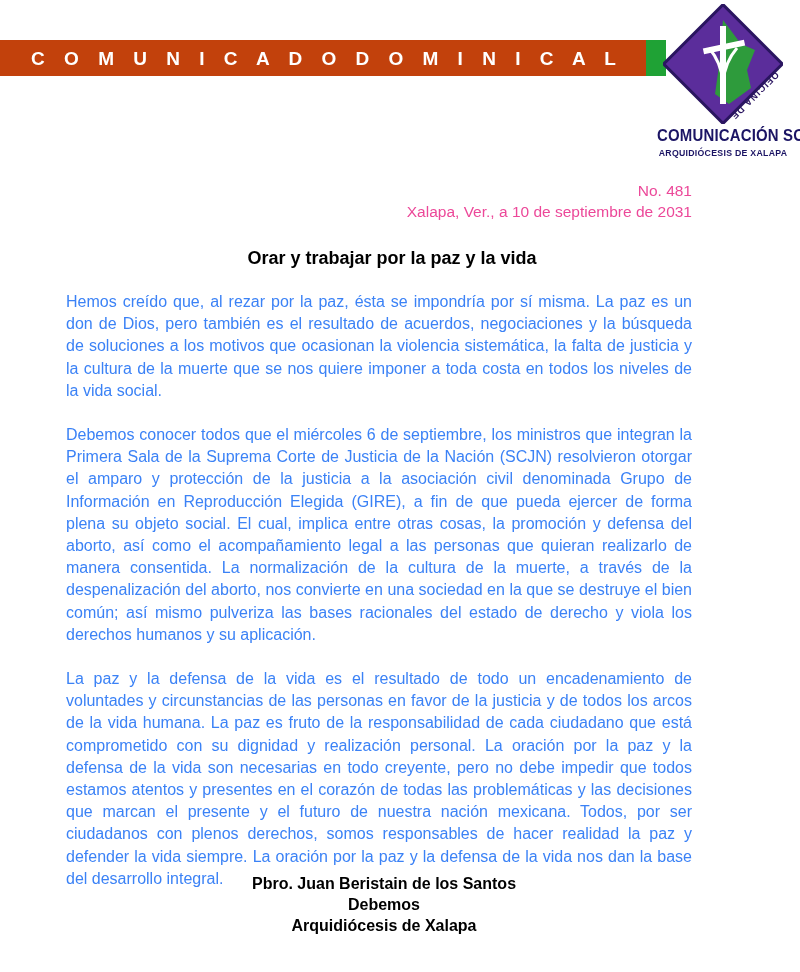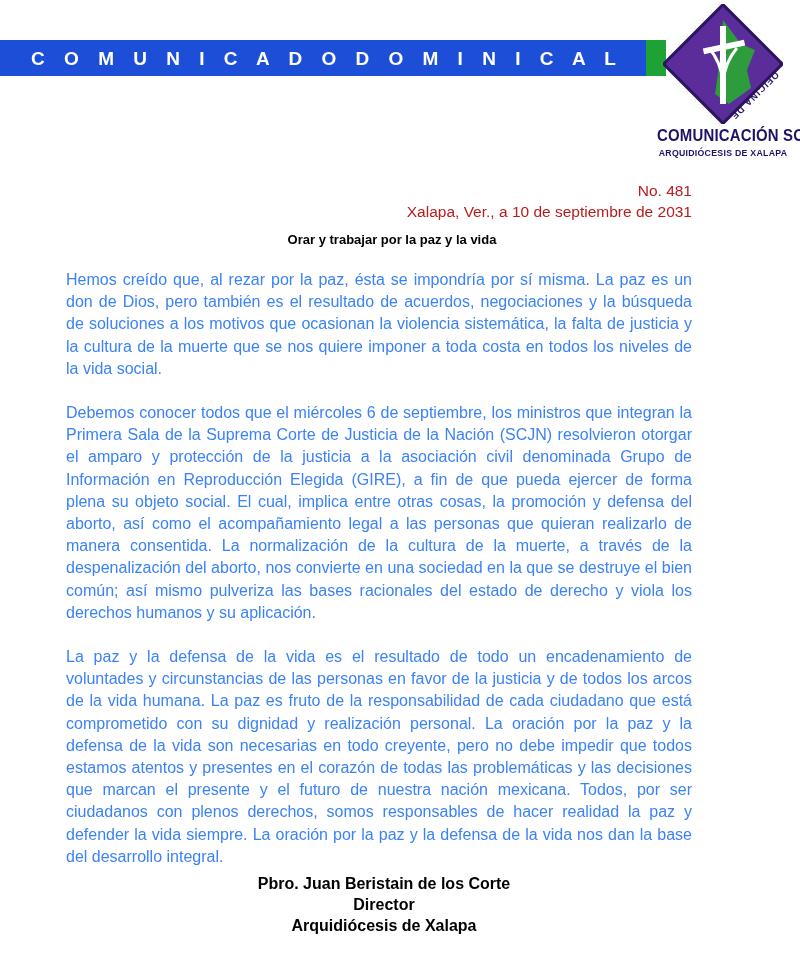--- a/index.html
+++ b/index.html
@@ -22,21 +22,21 @@
     position: relative;
     height: 180px;
   }
 
   .banner {
     position: absolute;
     left: 0;
     top: 40px;
     width: 666px;
     height: 36px;
-    background: #1d4ed8;
+    background: #c2410c;
     display: flex;
     align-items: center;
     box-sizing: border-box;
   }
   .banner-title {
     flex: 1;
     text-align: center;
     color: #ffffff;
     font-weight: bold;
     font-size: 19px;
@@ -98,37 +98,37 @@
   .meta {
     position: absolute;
     top: 180px;
     left: 0;
     width: 100%;
     text-align: right;
     padding-right: 108px;
     box-sizing: border-box;
     font-size: 15.5px;
     line-height: 21px;
-    color: #b91c1c;
+    color: #ec4899;
   }
   .meta .doc-number { display: block; }
   .meta .doc-place  { display: block; }
 
   
   .doc-body {
     position: absolute;
     top: 232px;
     left: 66px;
     width: 626px;
   }
   .doc-title {
     text-align: center;
     font-weight: bold;
-    font-size: 13px;
-    margin: 0 0 22px 0;
+    font-size: 18px;
+    margin: 16px 0 22px 0;
     padding-left: 26px;
     color: #000;
   }
   .para {
     text-align: justify;
     font-size: 16px;
     line-height: 22.2px;
     margin: 0 0 22px 0;
     color: #3b82f6;
     hyphens: none;
@@ -194,16 +194,16 @@
 </div>
 
 <div class="doc-body">
   <h1 class="doc-title">Orar y trabajar por la paz y la vida</h1>
   <p class="para">Hemos creído que, al rezar por la paz, ésta se impondría por sí misma. La paz es un don de Dios, pero también es el resultado de acuerdos, negociaciones y la búsqueda de soluciones a los motivos que ocasionan la violencia sistemática, la falta de justicia y la cultura de la muerte que se nos quiere imponer a toda costa en todos los niveles de la vida social.</p>
   <p class="para">Debemos conocer todos que el miércoles 6 de septiembre, los ministros que integran la Primera Sala de la Suprema Corte de Justicia de la Nación (SCJN) resolvieron otorgar el amparo y protección de la justicia a la asociación civil denominada Grupo de Información en Reproducción Elegida (GIRE), a fin de que pueda ejercer de forma plena su objeto social. El cual, implica entre otras cosas, la promoción y defensa del aborto, así como el acompañamiento legal a las personas que quieran realizarlo de manera consentida. La normalización de la cultura de la muerte, a través de la despenalización del aborto, nos convierte en una sociedad en la que se destruye el bien común; así mismo pulveriza las bases racionales del estado de derecho y viola los derechos humanos y su aplicación.</p>
   <p class="para">La paz y la defensa de la vida es el resultado de todo un encadenamiento de voluntades y circunstancias de las personas en favor de la justicia y de todos los arcos de la vida humana. La paz es fruto de la responsabilidad de cada ciudadano que está comprometido con su dignidad y realización personal. La oración por la paz y la defensa de la vida son necesarias en todo creyente, pero no debe impedir que todos estamos atentos y presentes en el corazón de todas las problemáticas y las decisiones que marcan el presente y el futuro de nuestra nación mexicana. Todos, por ser ciudadanos con plenos derechos, somos responsables de hacer realidad la paz y defender la vida siempre. La oración por la paz y la defensa de la vida nos dan la base del desarrollo integral.</p>
 </div>
 
 <div class="signature">
-  <div>Pbro. Juan Beristain de los Corte</div>
-  <div>Director</div>
+  <div>Pbro. Juan Beristain de los Santos</div>
+  <div>Debemos</div>
   <div>Arquidiócesis de Xalapa</div>
 </div>
 
 </body></html>

